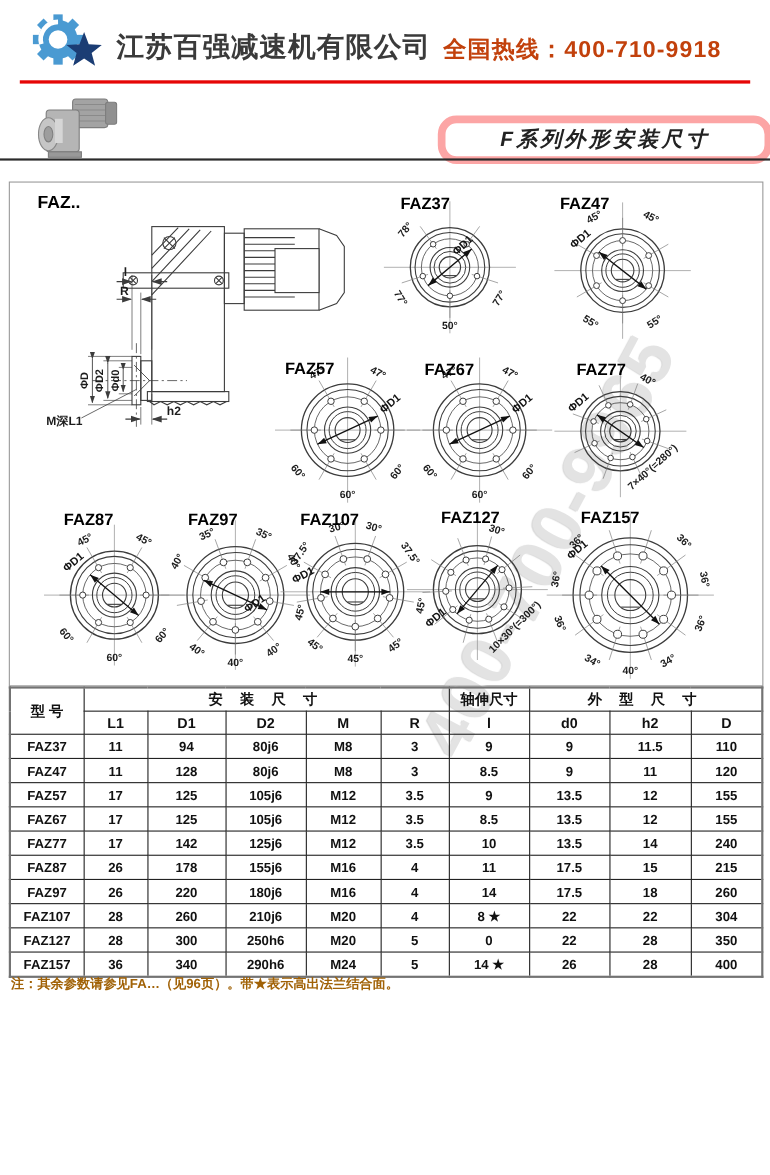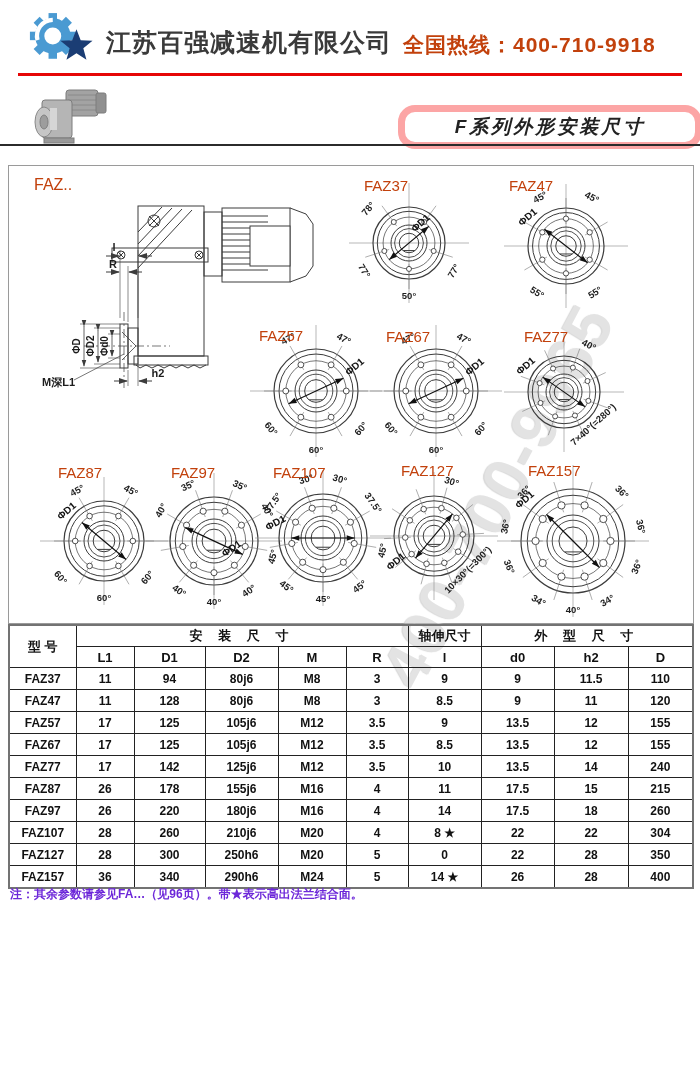--- a/index.html
+++ b/index.html
@@ -9,33 +9,33 @@
   
   .company-name{left:106px;top:26px;font-size:25px;font-weight:bold;color:#3a3a3a;letter-spacing:1px;}
   .hotline{left:403px;top:31px;font-size:21px;font-weight:bold;color:#c2410c;letter-spacing:1px;}
   .red-line{left:18px;top:73px;width:664px;height:3px;background:#e60606;}
   .badge{left:398px;top:105px;width:290px;height:30px;border:7px solid #fca5a5;border-radius:17px;
          display:flex;align-items:center;justify-content:center;font-size:19px;font-weight:bold;
          font-style:italic;color:#222;letter-spacing:3px;}
   .dark-line{left:0;top:144px;width:700px;height:2px;background:#2b2b2b;}
   
   .panel{left:8px;top:165px;width:684px;height:457px;border:1px solid #9a9a9a;background:#fff;}
-  .flange-name{position:absolute;font-size:15px;font-weight:normal;color:#c2410c;}
+  .flange-name{position:absolute;font-size:15px;font-weight:bold;color:#000000;}
   .watermark{position:absolute;left:489px;top:330px;transform:translate(-50%,-50%) rotate(-62deg);
              font-size:64px;font-weight:bold;color:#c9c9c9;opacity:.5;letter-spacing:2px;
              text-shadow:2px 2px 2px #ffffff,-1px -1px 1px #b3b3b3;white-space:nowrap;pointer-events:none;}
   
   .dim-table{position:absolute;left:8px;top:624px;width:684px;border-collapse:collapse;
              table-layout:fixed;border:2px solid #737373;}
   .dim-table th,.dim-table td{border:1px solid #222;text-align:center;padding:0;
              font-weight:bold;color:#111;overflow:hidden;}
   .dim-table thead th{height:20px;font-size:13px;}
   .dim-table thead .grp{letter-spacing:6px;}
   .dim-table tbody td{height:21px;font-size:12px;}
-  .note{left:10px;top:886px;font-size:12px;font-weight:bold;color:#6d28d9;}
+  .note{left:10px;top:886px;font-size:12px;font-weight:bold;color:#a16207;}
   svg text{font-family:"Liberation Sans", sans-serif;}
 </style>
 </head>
 <body>
 
 <div class="page">
 
   <svg class="abs" style="left:25px;top:8px;" width="86" height="66" viewBox="0 0 100 78">
     <g fill="#4a9ad2">
       <rect x="27" y="6" width="10" height="9"></rect>

